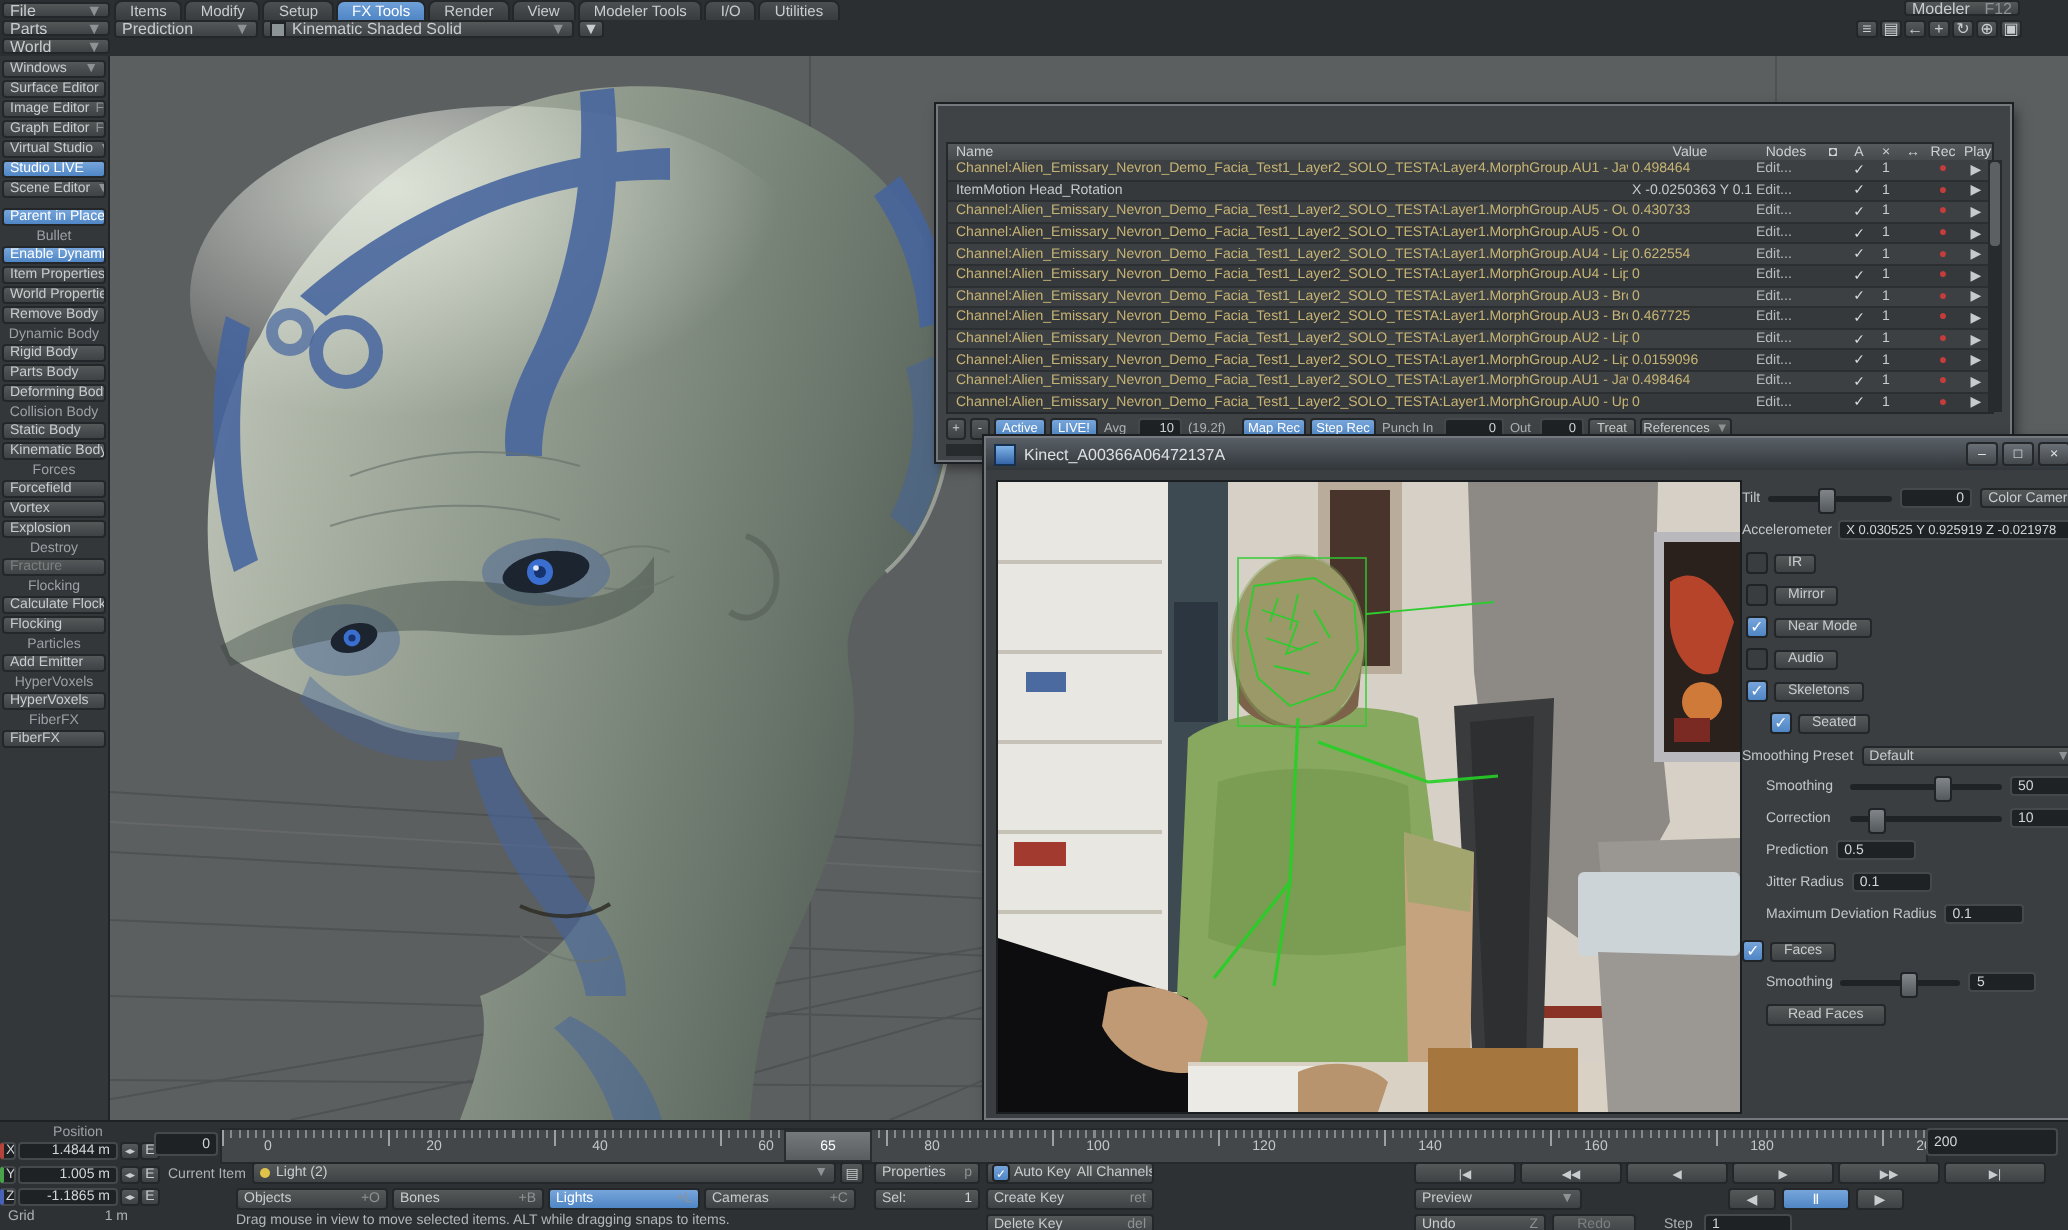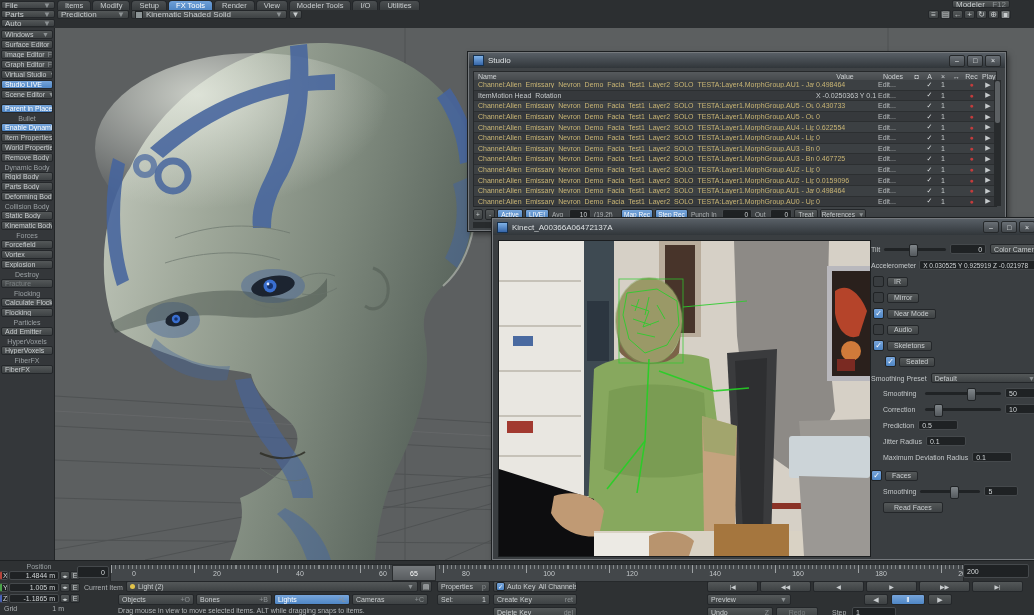--- a/index.html
+++ b/index.html
@@ -43,21 +43,21 @@
   <div class="abs" style="left:0;top:0;width:1034px;height:28px;background:#2c2f31;">
     <div class="btn abs" style="left:1px;top:1px;width:54px;height:8px;">
       <span>File</span>
       <span class="sc">▼</span>
       </div>
     <div class="btn abs" style="left:1px;top:10px;width:54px;height:8px;">
       <span>Parts</span>
       <span class="sc">▼</span>
       </div>
     <div class="btn abs" style="left:1px;top:19px;width:54px;height:8px;">
-      <span>Auto</span>
+      <span>World</span>
       <span class="sc">▼</span>
       </div>
 
     <div id="tabs" class="abs" style="left:57px;top:0;height:10px;display:flex;gap:1px;font-size:7.5px;">
         <div class="tab">Items</div>
         <div class="tab">Modify</div>
         <div class="tab">Setup</div>
         <div class="tab on">FX Tools</div>
         <div class="tab">Render</div>
         <div class="tab">View</div>
@@ -256,29 +256,20 @@
         <circle cx="121" cy="291" r="4.2" fill="#3a6fd0"></circle>
           <circle cx="121" cy="291" r="1.8" fill="#16336e"></circle>
         <path d="M205 425 C220 432 238 432 250 424" stroke="#2e2e26" stroke-width="2" fill="none" opacity="0.85"></path>
         <path d="M318 240 C330 244 336 256 332 270 C328 280 318 284 310 278" fill="none" stroke="#5b655c" stroke-width="3" opacity="0.8"></path>
         <path d="M416 120 C428 176 420 230 388 258" fill="none" stroke="#e0e4da" stroke-width="2" opacity="0.45"></path>
       </g>
     </svg>
   </div>
 
   <div class="abs" style="left:468px;top:52px;width:538px;height:179px;background:#3f4346;border:1px solid #75797d;box-shadow:0 0 0 1px #1d2022,2px 3px 6px rgba(0,0,0,.5);box-sizing:border-box;">
-    <div class="titlebar" style="height:15px;">
-      <span style="width:9px;height:9px;background:linear-gradient(#7fb2e8,#3565a8);border:1px solid #16314f;margin-right:4px;"></span>
-      <span>Studio</span>
-      <span style="margin-left:auto;display:flex;">
-        <span class="wbtn">–</span>
-        <span class="wbtn">□</span>
-        <span class="wbtn">×</span>
-      </span>
-    </div>
     <div id="studio-cols" style="position:absolute;left:4px;top:18px;width:522px;height:9px;display:flex;background:linear-gradient(#565a5d,#44484b);border:1px solid #26292b;color:#cdd1d3;font-size:7px;align-items:center;">
         <div class="cell" style="flex: 1 1 0%; padding-left: 4px;">Name</div>
         <div class="cell" style="width: 62px; text-align: center;">Value</div>
         <div class="cell" style="width: 34px; text-align: center;">Nodes</div>
         <div class="cell" style="width: 13px; text-align: center;">◘</div>
         <div class="cell" style="width: 13px; text-align: center;">A</div>
         <div class="cell" style="width: 14px; text-align: center;">×</div>
         <div class="cell" style="width: 13px; text-align: center;">↔</div>
         <div class="cell" style="width: 17px; text-align: center;">Rec</div>
         <div class="cell" style="width: 16px; text-align: center;">Play</div>

